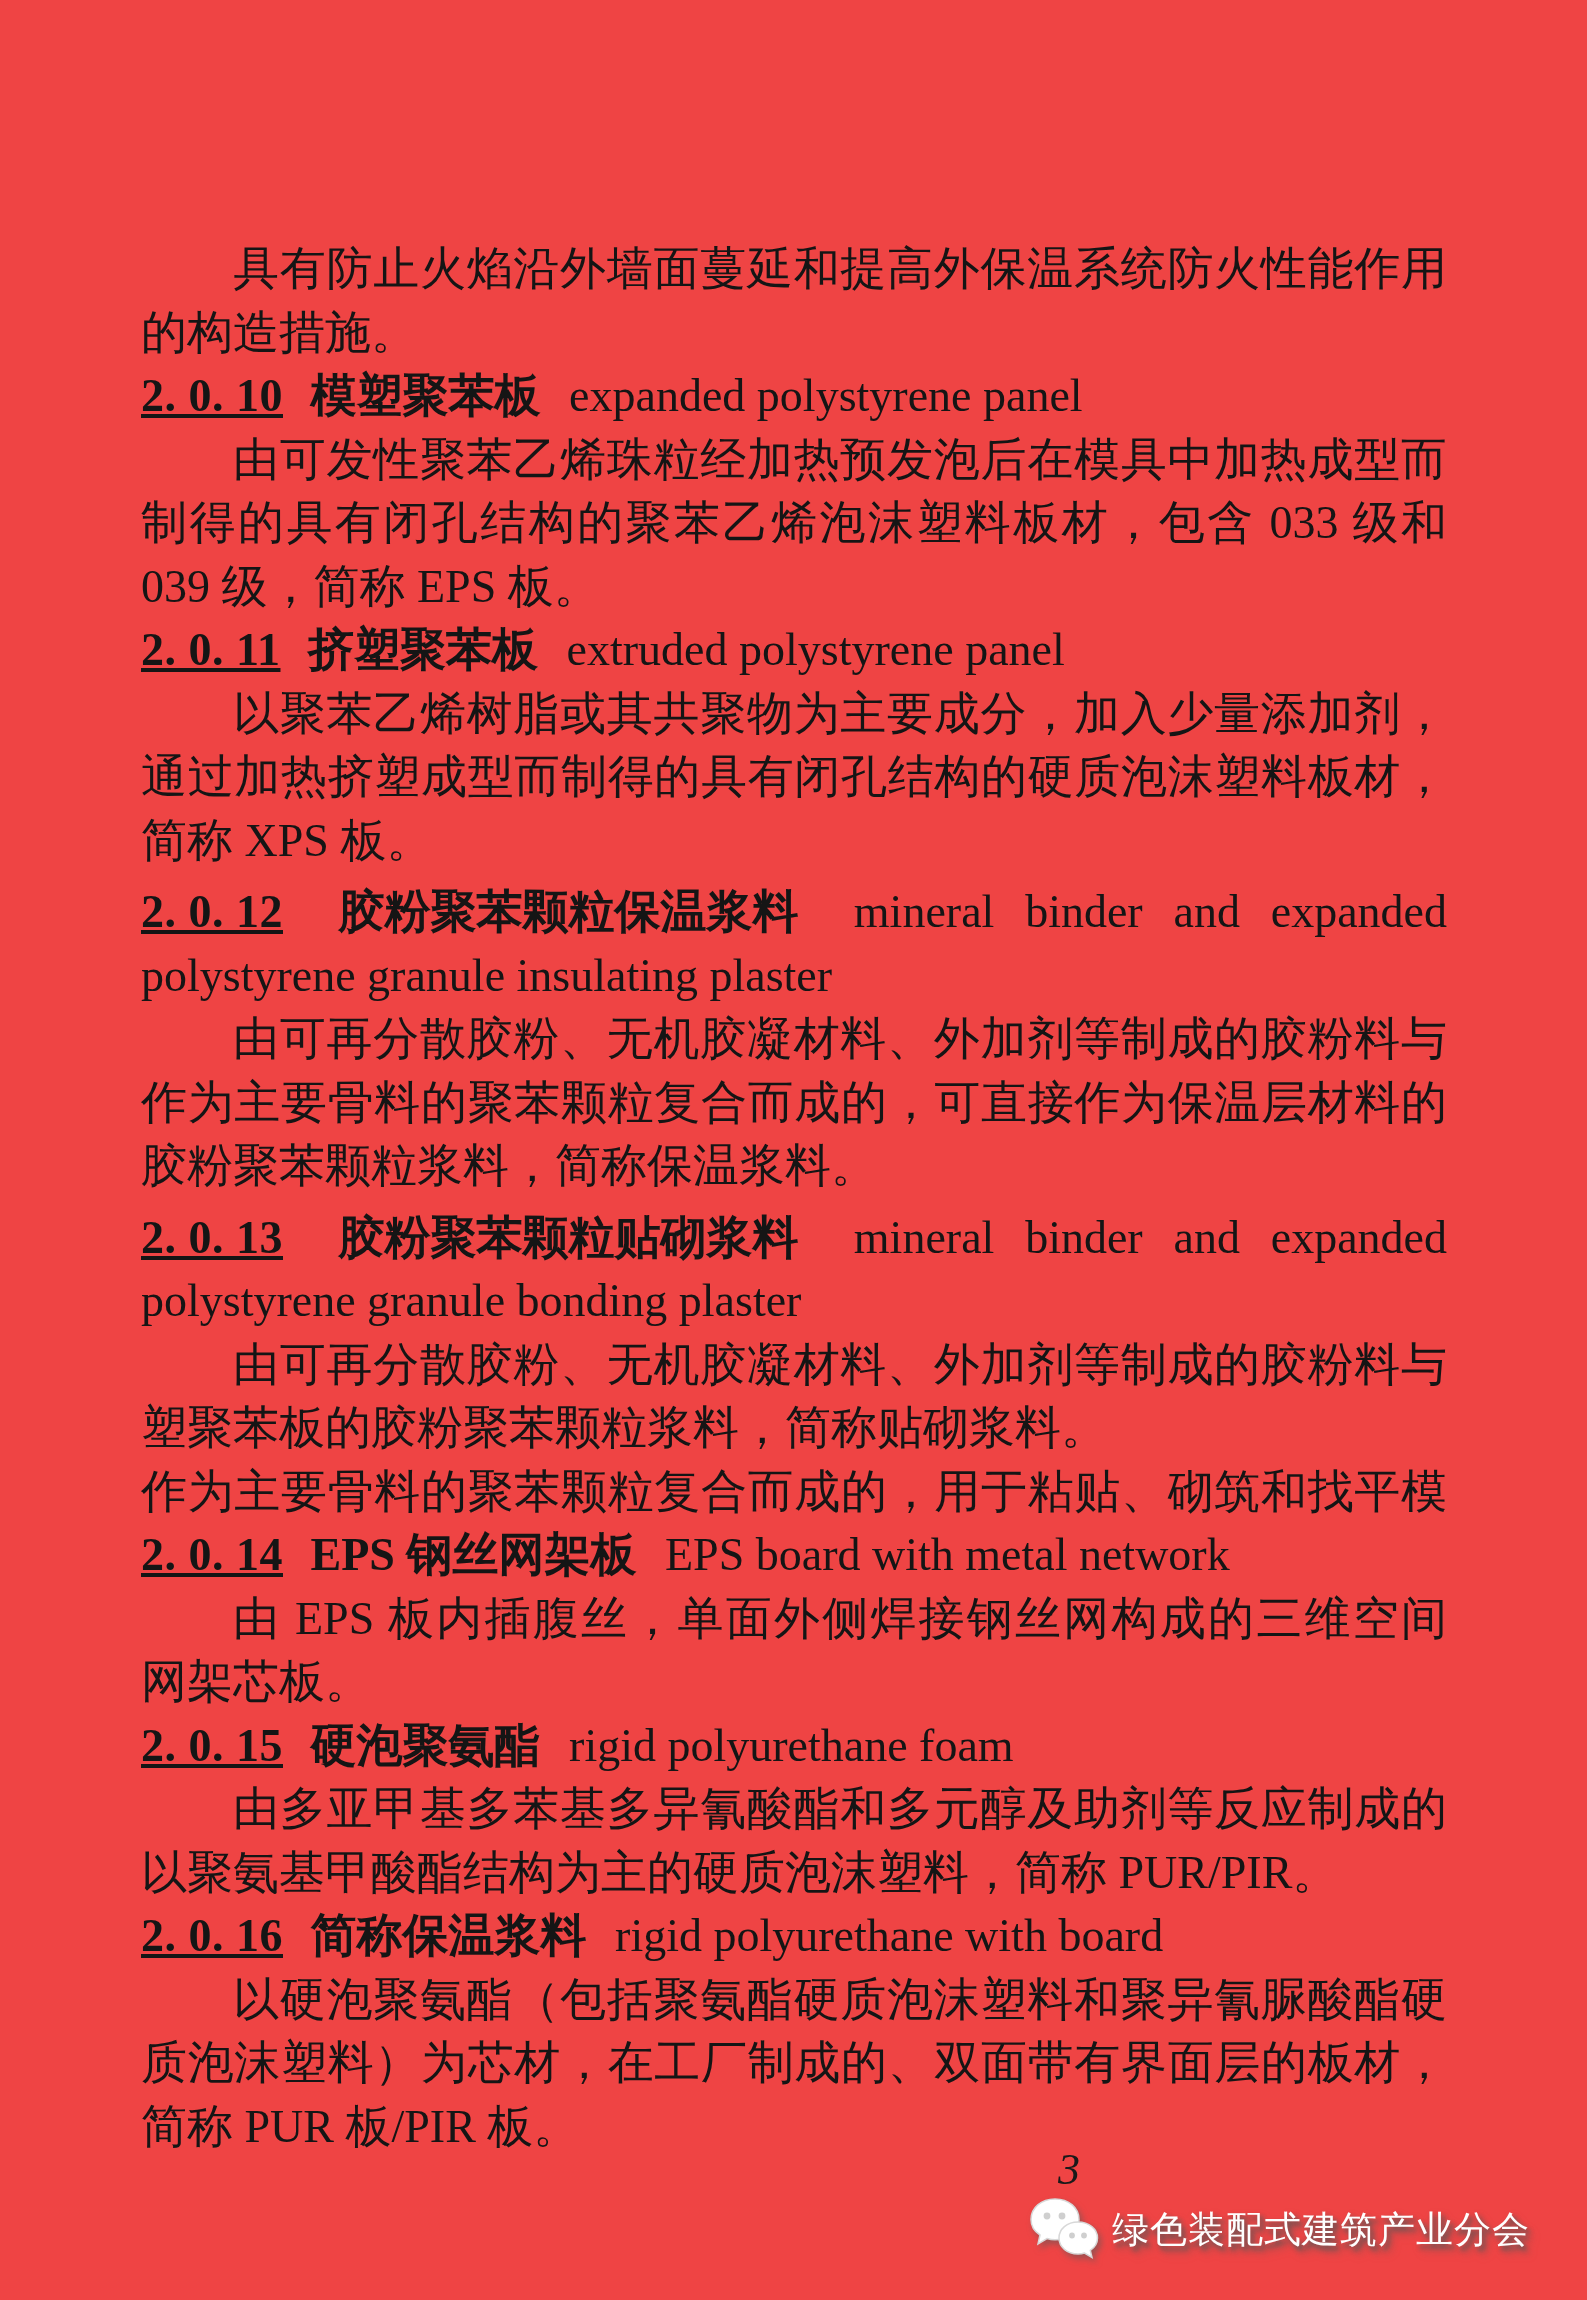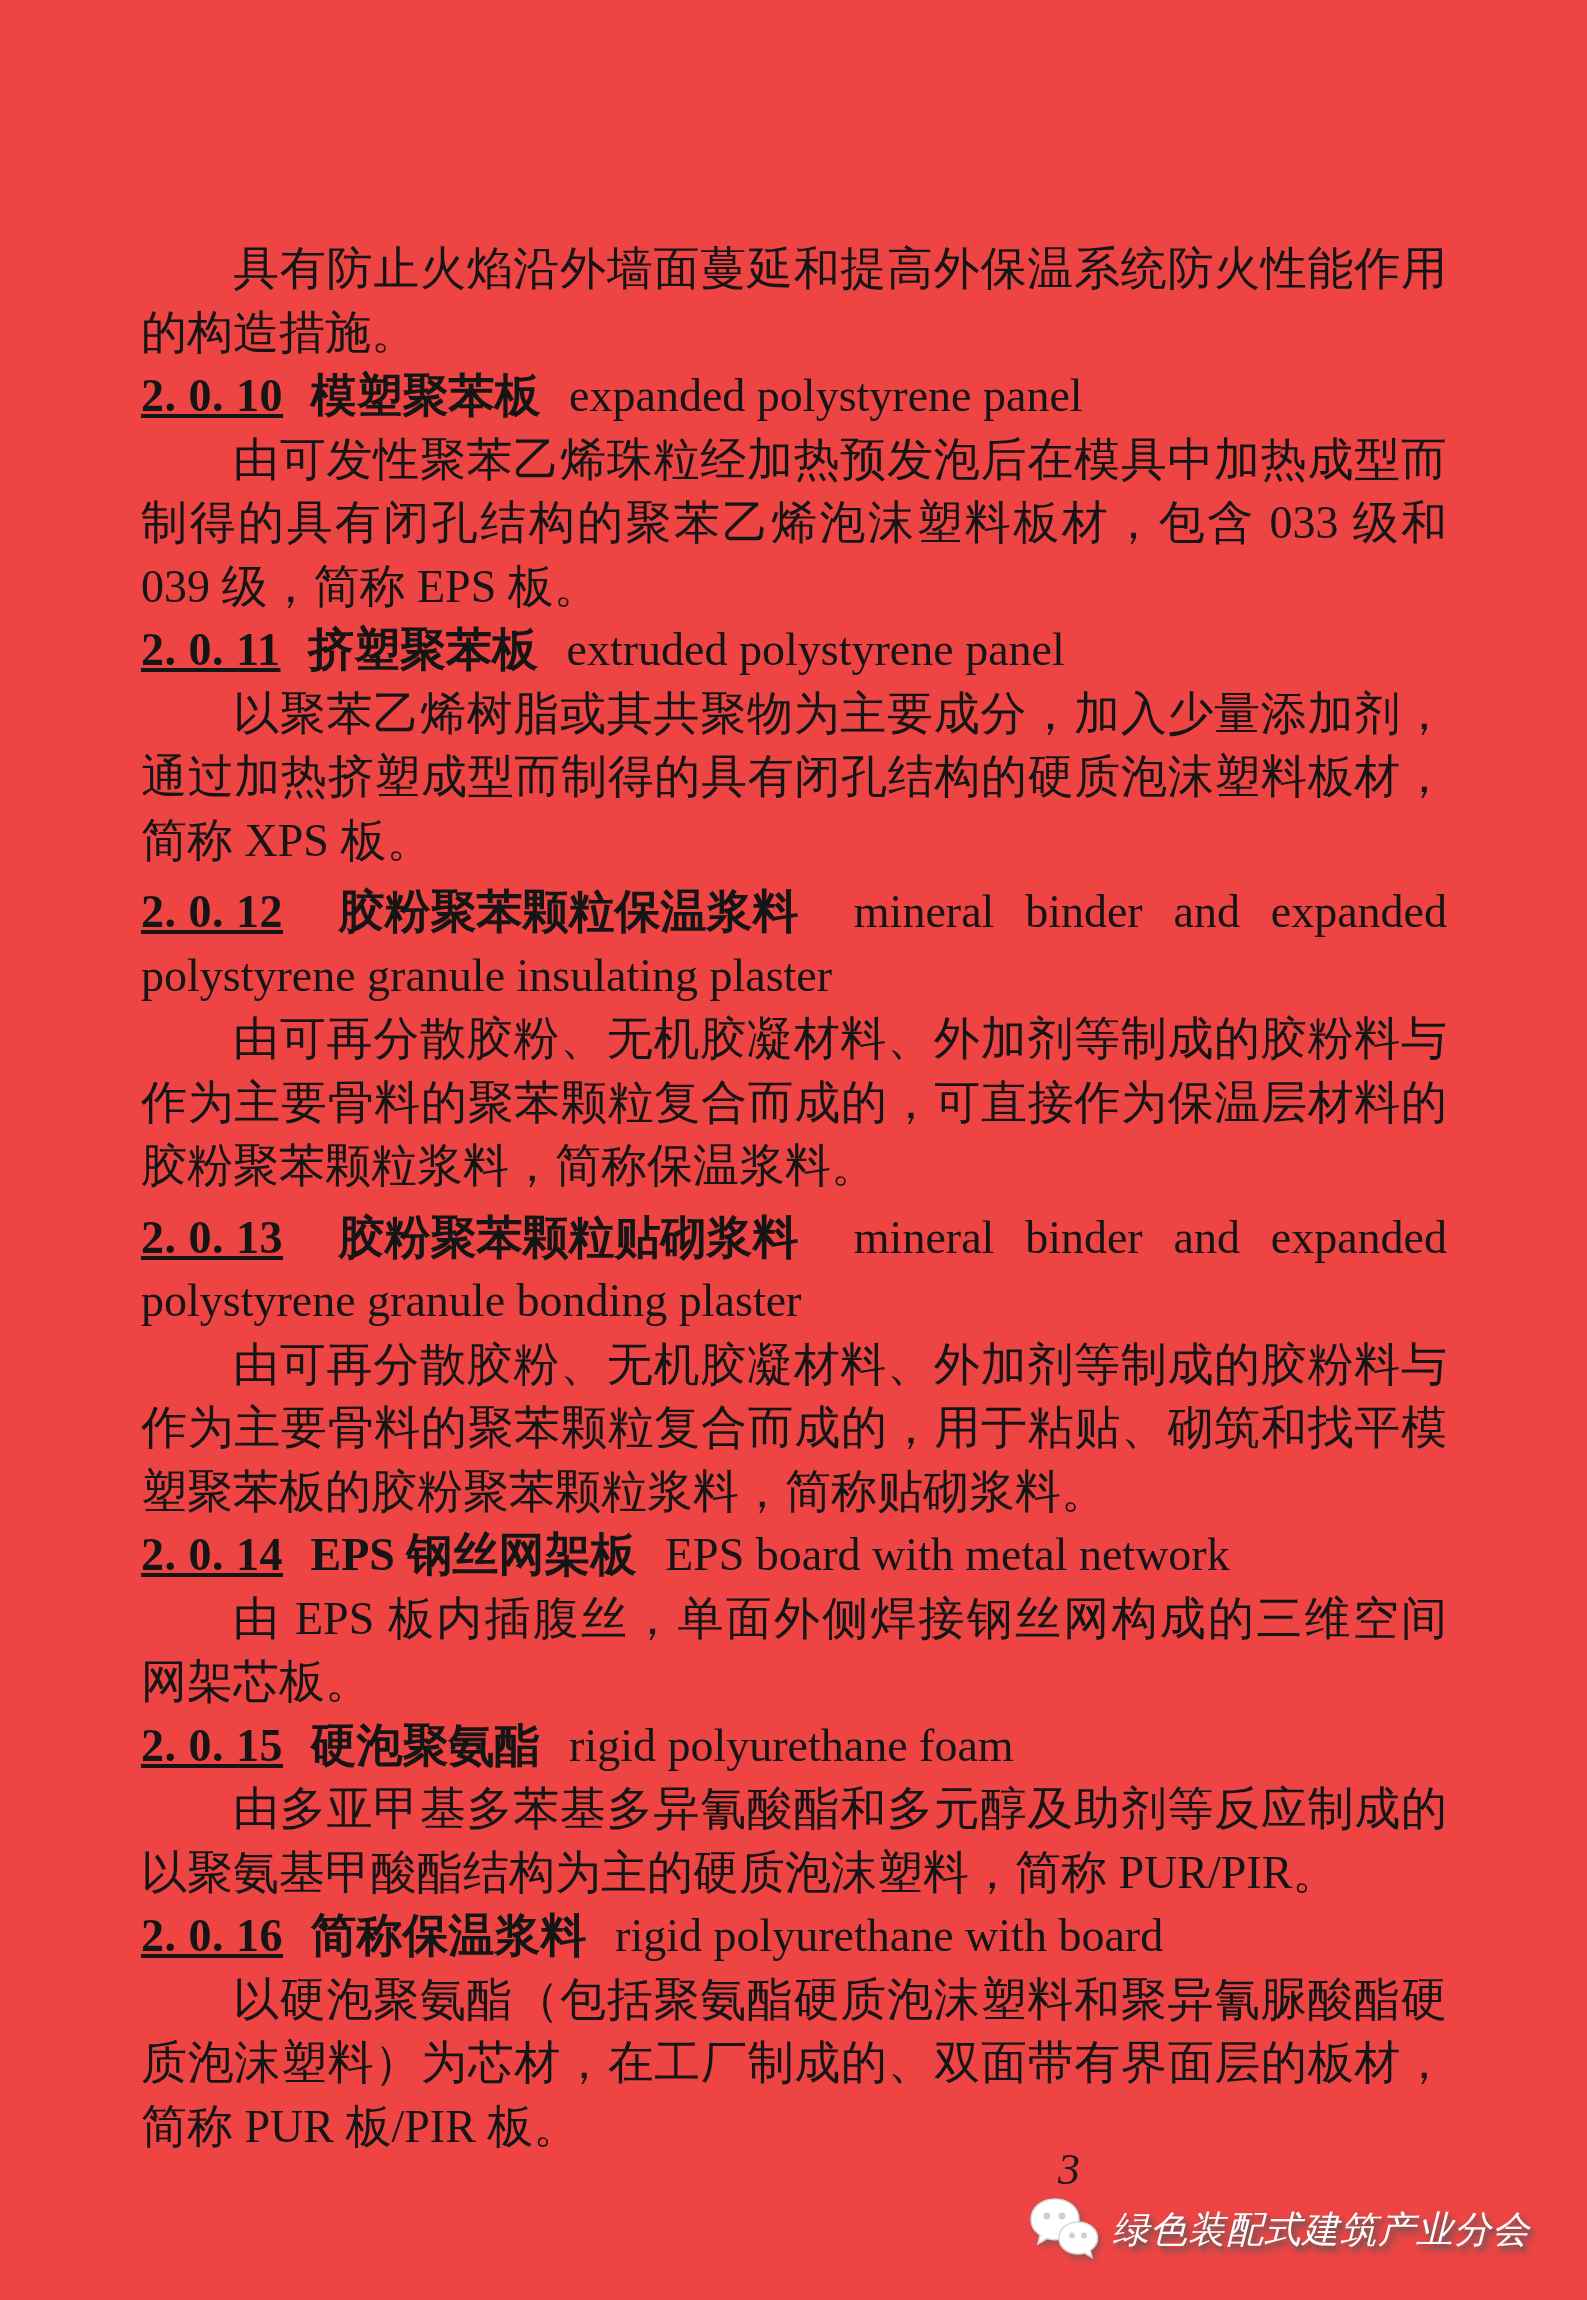--- a/index.html
+++ b/index.html
@@ -87,21 +87,20 @@
     height: 68px;
     flex: 0 0 auto;
   }
   .watermark-label {
     font-family: "Liberation Sans", "DejaVu Sans", sans-serif;
     font-size: 37px;
     letter-spacing: 1px;
     color: #fefefe;
     text-shadow: 3px 4px 4px rgba(85,85,85,0.65);
     white-space: nowrap;
-    font-style: italic;
   }
 </style>
 </head>
 <body>
 
 <div class="page">
 
   <div class="content">
 
     <div class="line indent">具有防止火焰沿外墙面蔓延和提高外保温系统防火性能作用</div>
@@ -131,22 +130,22 @@
     <div class="line">作为主要骨料的聚苯颗粒复合而成的，可直接作为保温层材料的</div>
     <div class="line end">胶粉聚苯颗粒浆料，简称保温浆料。</div>
 
     <div class="heading fill-head">
       <span class="num">2. 0. 13</span>
         <span class="zh">胶粉聚苯颗粒贴砌浆料</span>
         <span class="en">mineral binder and expanded</span>
     </div>
     <div class="line end">polystyrene granule bonding plaster</div>
     <div class="line indent">由可再分散胶粉、无机胶凝材料、外加剂等制成的胶粉料与</div>
+    <div class="line end">塑聚苯板的胶粉聚苯颗粒浆料，简称贴砌浆料。</div>
     <div class="line">作为主要骨料的聚苯颗粒复合而成的，用于粘贴、砌筑和找平模</div>
-    <div class="line end">塑聚苯板的胶粉聚苯颗粒浆料，简称贴砌浆料。</div>
 
     <div class="heading">
       <span class="num">2. 0. 14</span><span class="zh">EPS 钢丝网架板</span><span class="en">EPS board with metal network</span>
     </div>
     <div class="line indent">由 EPS 板内插腹丝，单面外侧焊接钢丝网构成的三维空间</div>
     <div class="line end">网架芯板。</div>
 
     <div class="heading">
       <span class="num">2. 0. 15</span><span class="zh">硬泡聚氨酯</span><span class="en">rigid polyurethane foam</span>
     </div>

